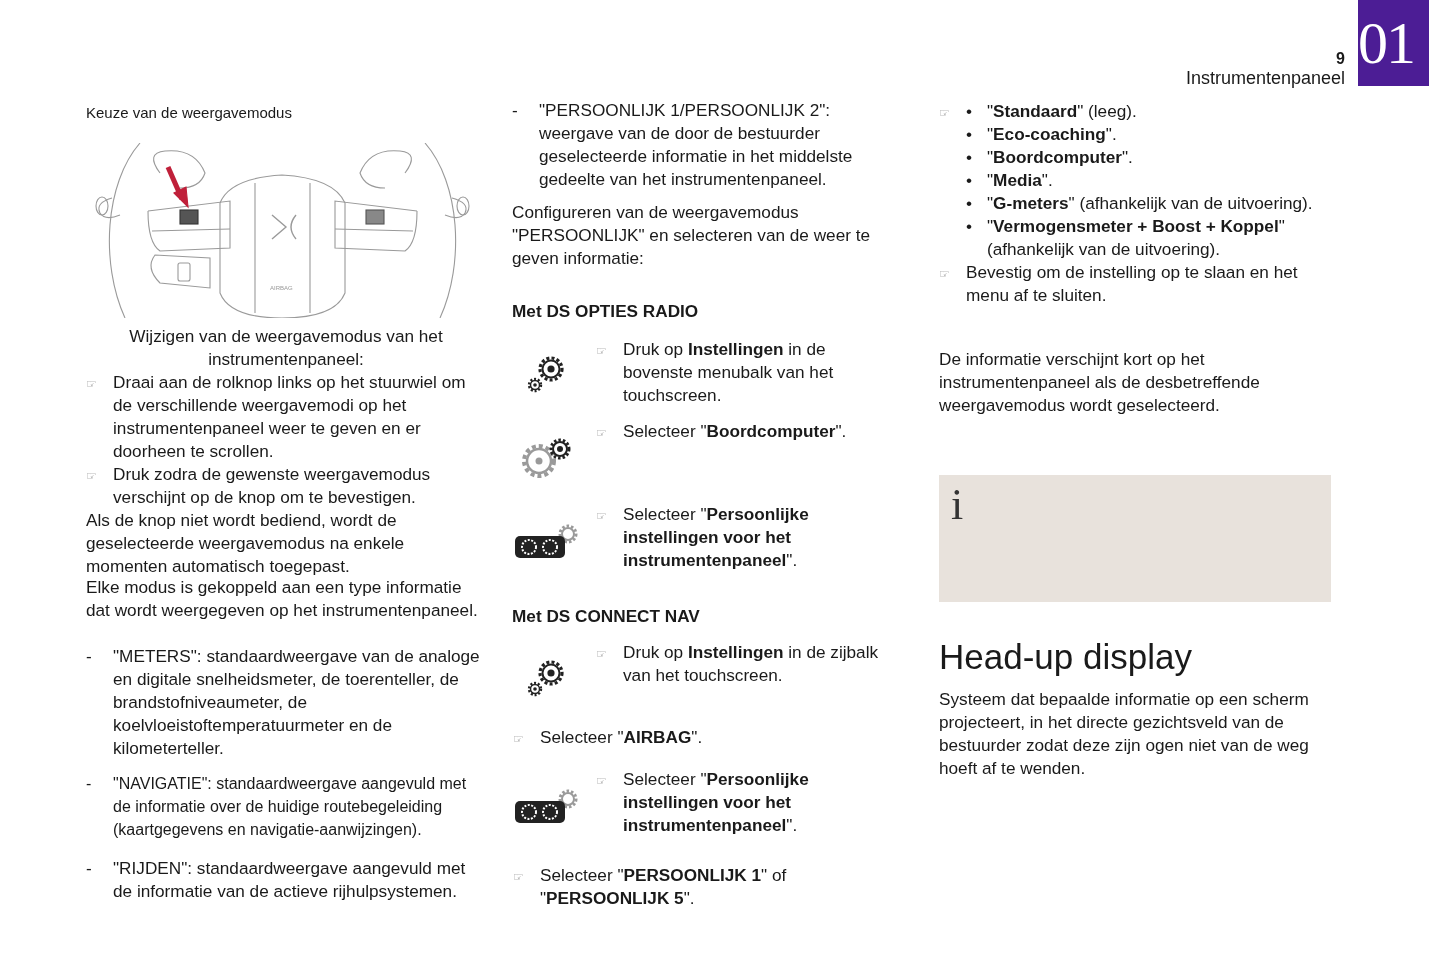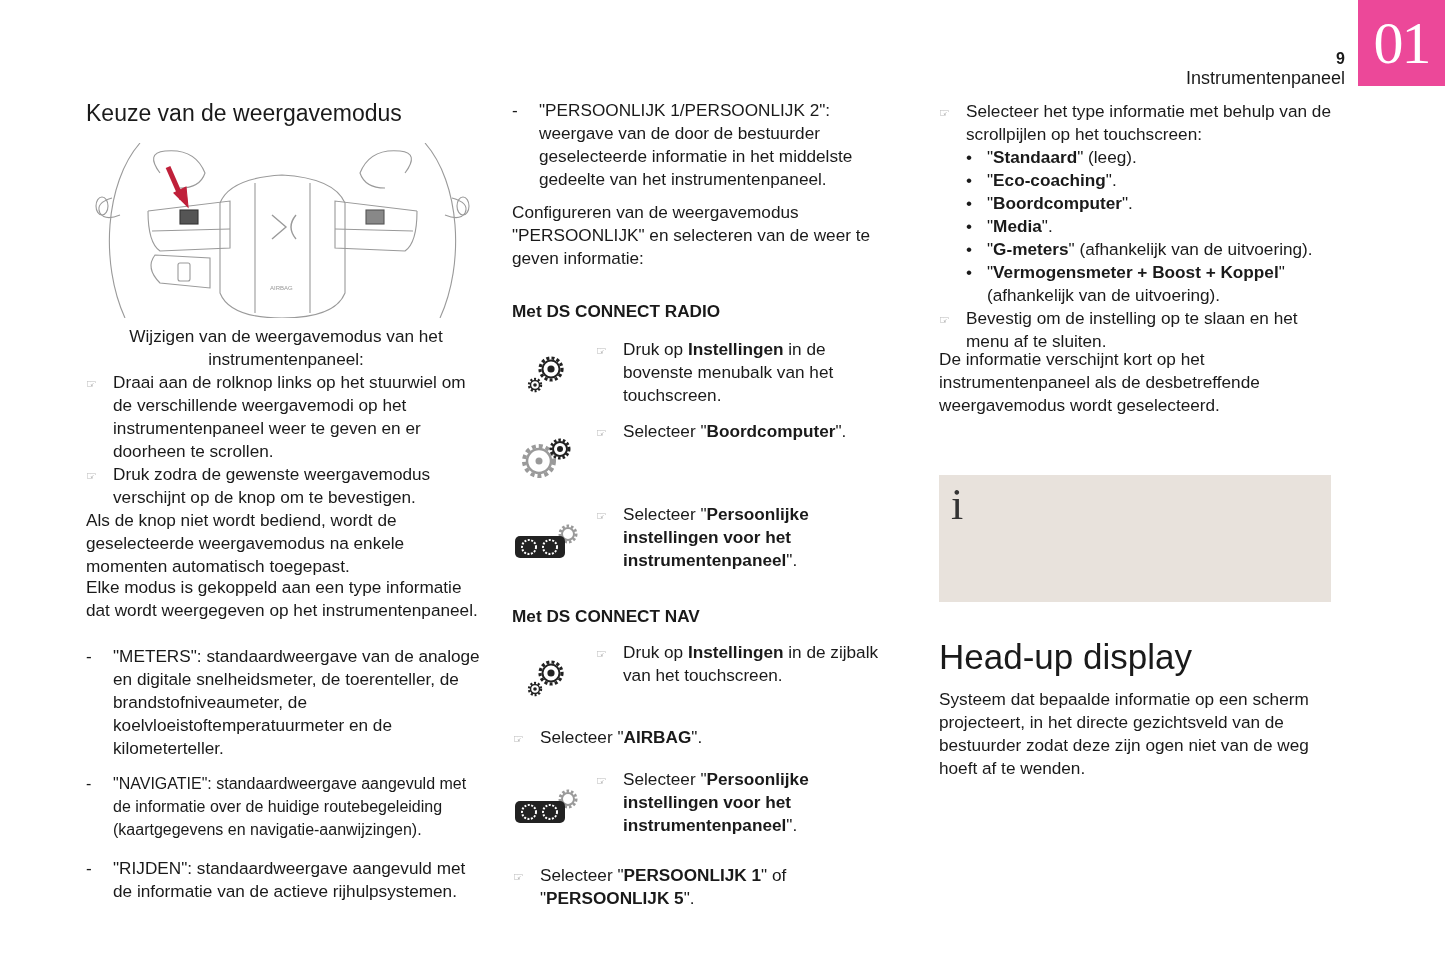--- a/index.html
+++ b/index.html
@@ -6,28 +6,28 @@
   body {
     width: 1445px; height: 964px; position: relative; overflow: hidden;
     font-family: "Liberation Sans", sans-serif; color: #1a1a1a;
   }
   .abs { position: absolute; }
   .txt { font-size: 17.2px; line-height: 23px; }
   b, .b { font-weight: bold; }
 
   
   .chapter-tab {
-    left: 1358px; top: 0; width: 87px; height: 86px; background: #ec4899;
+    left: 1358px; top: 0; width: 71px; height: 86px; background: #4c1d95;
     color: #ffffff; font-family: "Liberation Serif", serif; font-size: 60px;
-    line-height: 86px; text-align: center; letter-spacing: -2px; font-weight: normal;
+    line-height: 86px; letter-spacing: -2px; font-weight: normal;
   }
   .page-num { right: 100px; top: 50px; font-size: 16px; font-weight: bold; }
   .section-name { right: 100px; top: 68px; font-size: 18px; }
 
-  .h2 { font-size: 23px; line-height: 28px; }
+  .h2 { font-size: 15px; line-height: 28px; }
   .h1 { font-size: 35px; line-height: 40px; }
 
   .hand {
     display: inline-block; width: 27px; font-size: 12px; color: #777;
     vertical-align: top; padding-top: 2px;
   }
   .item { display: flex; }
   .item .hand { flex: 0 0 27px; }
   .item .body { flex: 1; }
   .dash { flex: 0 0 27px; }
@@ -122,21 +122,21 @@
 
 <div class="abs col2 txt" style="top:99px;">
   <div class="item">
     <span class="dash">-</span>
     <span class="body"><span>"PERSOONLIJK 1/PERSOONLIJK 2"</span><span>: weergave van de door de bestuurder geselecteerde informatie in het middelste gedeelte van het instrumentenpaneel.</span></span>
   </div>
 </div>
 
 <div class="abs col2 txt" style="top:201px;">Configureren van de weergavemodus "PERSOONLIJK" en selecteren van de weer te geven informatie:</div>
 
-<div class="abs col2 txt b" style="top:300px;">Met DS CONNECT RADIO</div>
+<div class="abs col2 txt b" style="top:300px;">Met DS OPTIES RADIO</div>
 
 <div class="abs" style="left:526px; top:352px;">
   <svg width="42" height="44" viewBox="0 0 42 44">
     <g fill="none" stroke="#222" stroke-width="3.2" stroke-dasharray="3 2.2">
         <circle cx="25" cy="17" r="11"></circle>
       </g>
     <circle cx="25" cy="17" r="8.5" fill="none" stroke="#222" stroke-width="2"></circle>
     <circle cx="25" cy="17" r="3.6" fill="#222"></circle>
     <g fill="none" stroke="#222" stroke-width="2.4" stroke-dasharray="2 1.8">
         <circle cx="9" cy="33" r="6"></circle>
@@ -243,21 +243,20 @@
   <div class="item">
     <span class="hand">☞</span>
     <span class="body"><span>Selecteer "</span><b>PERSOONLIJK 1</b><span>" of "</span><b>PERSOONLIJK 5</b><span>".</span></span>
   </div>
 </div>
 
 <div class="abs col3 txt" style="top:100px;">
   <div class="item">
     <span class="hand">☞</span>
     <div class="body">
-      <div>Selecteer het type informatie met behulp van de scrollpijlen op het touchscreen:</div>
       <div class="item">
         <span class="bul">•</span>
         <span class="body"><span>"</span><b>Standaard</b><span>" (leeg).</span></span>
       </div>
       <div class="item">
         <span class="bul">•</span>
         <span class="body"><span>"</span><b>Eco-coaching</b><span>".</span></span>
       </div>
       <div class="item">
         <span class="bul">•</span>

